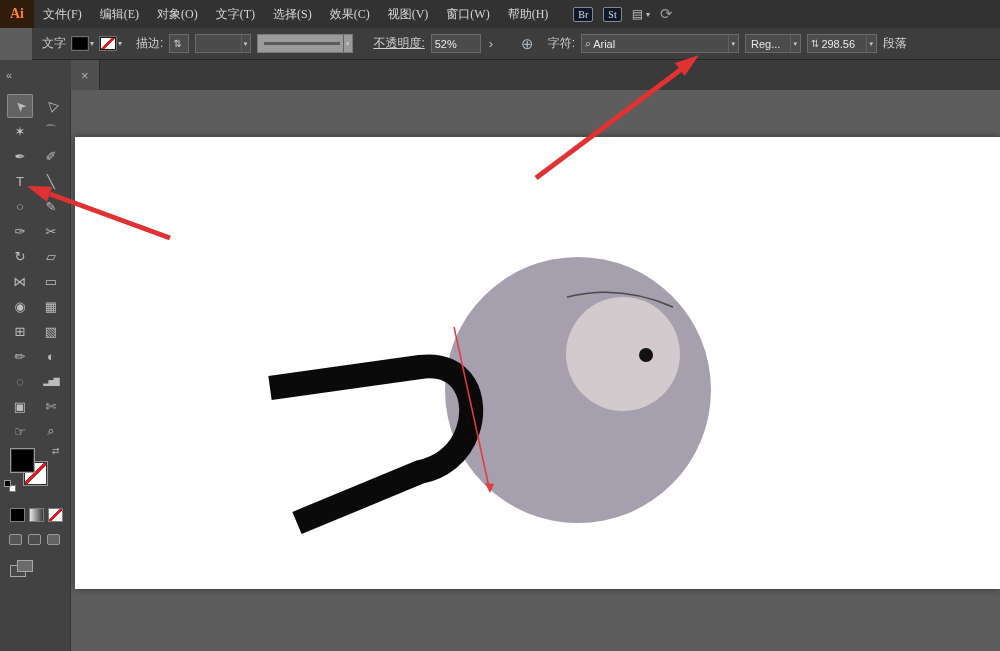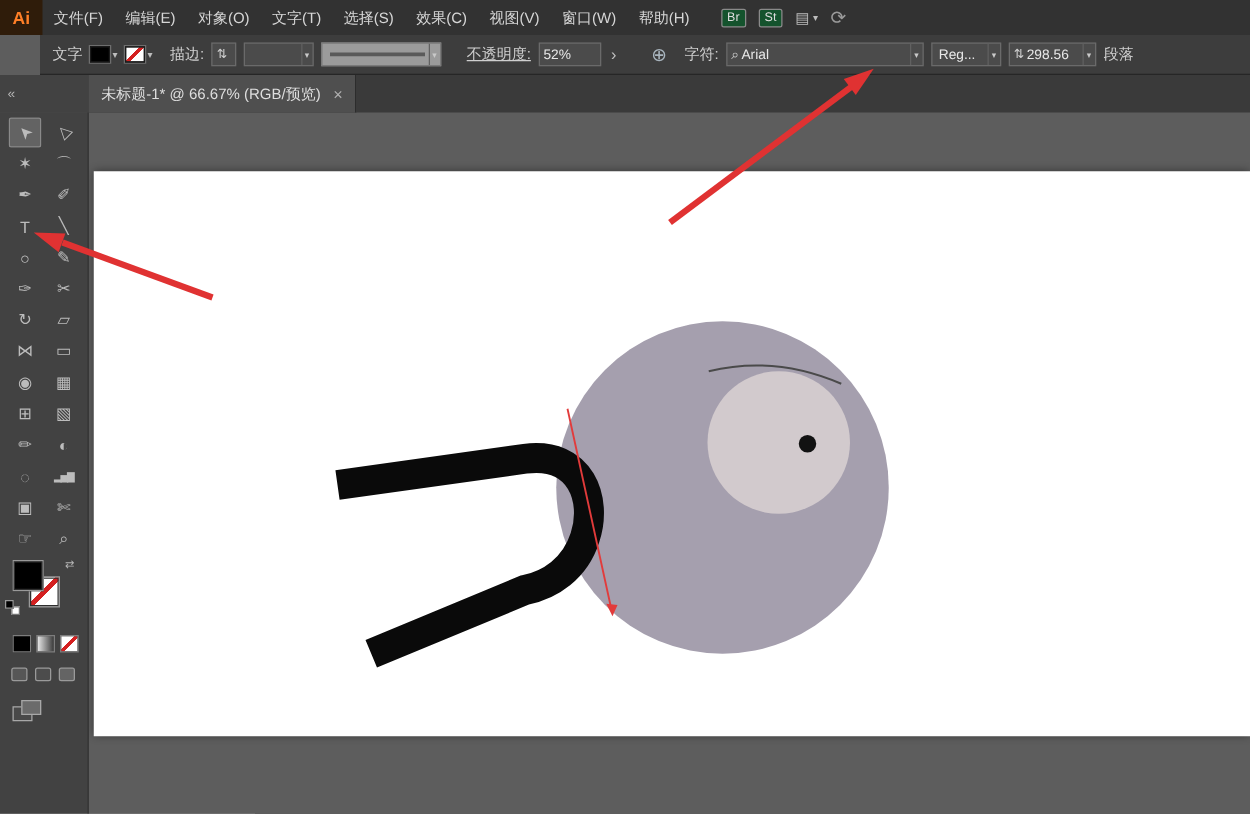--- a/index.html
+++ b/index.html
@@ -1,24 +1,24 @@
 <!DOCTYPE html>
 <html><head>
 <meta charset="utf-8">
 <style>
   * { margin:0; padding:0; box-sizing:border-box; }
   html,body { width:1000px; height:651px; overflow:hidden; }
   body { position:relative; background:#5d5d5d; font-family:"Liberation Sans","DejaVu Sans",sans-serif; }
 
   
-  .menubar { position:absolute; left:0; top:0; width:1000px; height:28px; background:#323232; display:flex; align-items:center; color:#d6d6d6; font-size:12px; z-index:5; }
+  .menubar { position:absolute; left:0; top:0; width:1000px; height:28px; background:#323232; display:flex; align-items:center; color:#d6d6d6; font-size:12px; z-index:5;font-family:Liberation Serif, serif; }
   .ai-logo { width:34px; height:28px; background:#2f1c0a; color:#ff7f27; font-weight:bold; font-size:14px; display:flex; align-items:center; justify-content:center; }
   .menu-item { padding:12px 9px; height:28px; display:flex; align-items:center; cursor:default; }
   .mb-right { display:flex; align-items:center; gap:10px; margin-left:16px; }
-  .mini-btn { border:1px solid #8a8a8a; border-radius:2px; font-size:10px; padding:1px 4px; color:#ddd; background:#14532d; }
+  .mini-btn { border:1px solid #8a8a8a; border-radius:2px; font-size:10px; padding:1px 4px; color:#ddd; background:#0f172a; }
   .ws { display:flex; align-items:center; gap:3px; color:#bdbdbd; }
   .ws .g-ico { font-size:12px; }
   .caret { font-size:8px; color:#bdbdbd; }
   .sync { font-size:15px; color:#9a9a9a; }
 
   
   .controlbar { position:absolute; left:0; top:28px; width:1000px; height:32px; background:#3d3d3d; border-bottom:1px solid #262626; display:flex; align-items:center; gap:6px; padding:0 6px 0 10px; color:#cfcfcf; font-size:12px; z-index:5; white-space:nowrap; overflow:hidden;margin-left:32px; }
   .cb-label { color:#cfcfcf; }
   .swgroup { display:flex; align-items:center; gap:2px; }
   .sw { width:16px; height:13px; border:1px solid #1a1a1a; box-shadow:0 0 0 1px #6e6e6e; display:inline-block; }
@@ -151,21 +151,20 @@
     <span class="dd">▾</span>
   </span>
   <span class="cb-label">段落</span>
 </div>
 
 <div class="tabbar">
   <div class="panel-head">
     <span>«</span>
   </div>
   <div class="doc-tab">
-    <span>未标题-1* @ 66.67% (RGB/预览)</span>
     <span class="close">×</span>
   </div>
 </div>
 
 <div class="toolbar">
   <div class="tools">
     <div class="tool sel">
         <span class="g rot">➤</span>
       </div>
     <div class="tool">

